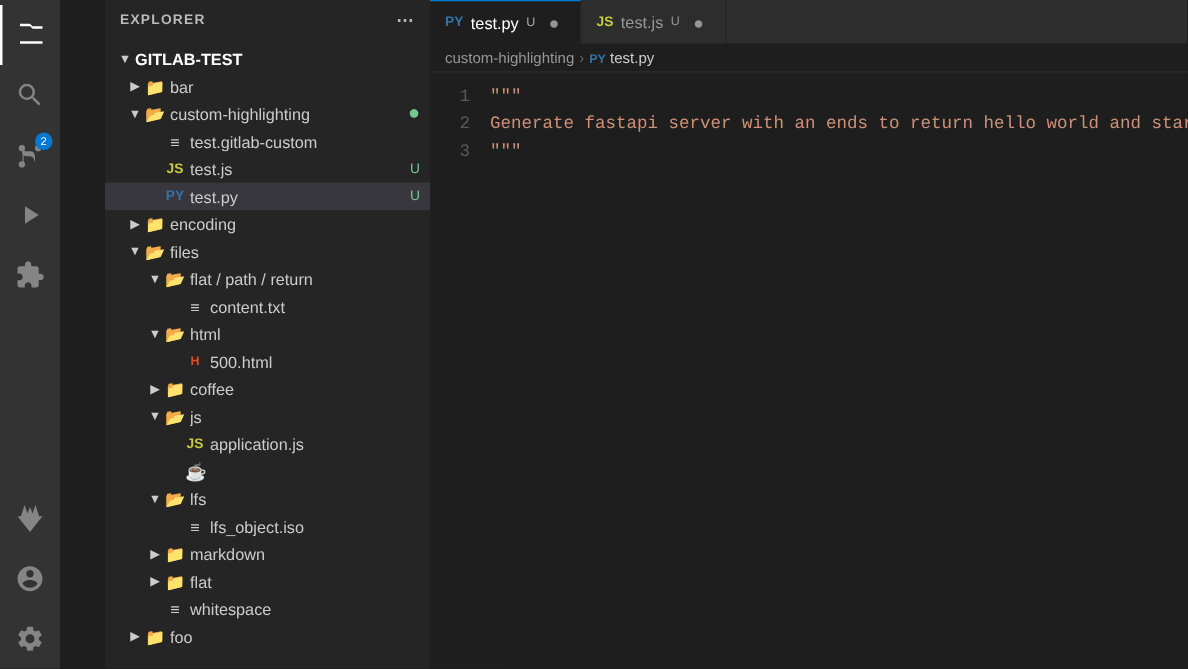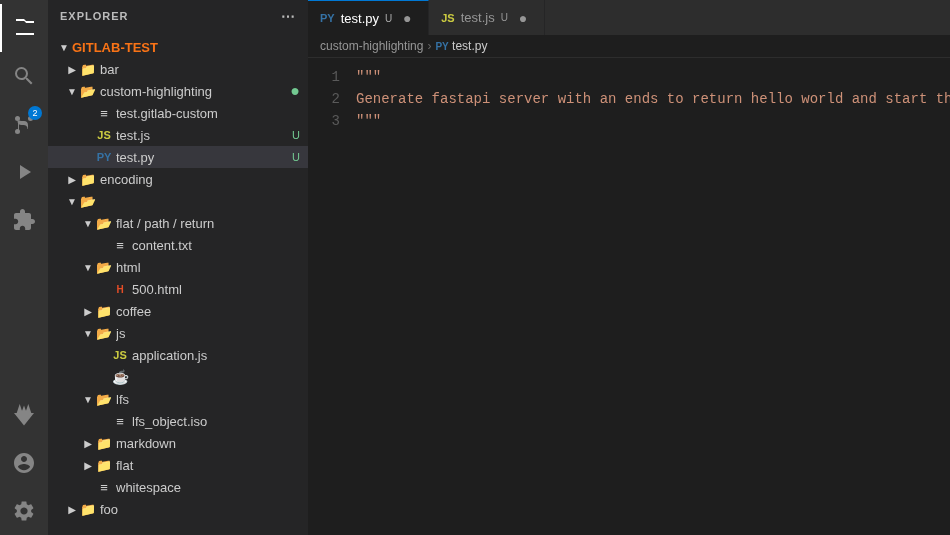--- a/index.html
+++ b/index.html
@@ -55,20 +55,21 @@
     }
 
     
     .sidebar {
       width: 260px;
       background: #252526;
       flex-shrink: 0;
       display: flex;
       flex-direction: column;
       overflow: hidden;
+      margin-left: 36px;
     }
     .sidebar-header {
       display: flex;
       align-items: center;
       justify-content: space-between;
       padding: 8px 12px;
       color: #bbbbbb;
       font-size: 11px;
       font-weight: 700;
       letter-spacing: 1px;
@@ -125,21 +126,21 @@
       overflow: hidden;
       text-overflow: ellipsis;
     }
     .tree-badge {
       margin-right: 8px;
       font-size: 11px;
     }
     .badge-u { color: #73c991; }
     .badge-dot { color: #73c991; font-size: 16px; }
     .root-label {
-      color: #f97316;
+      color: #ffffff;
       font-weight: 600;
     }
 
     
     .icon-js { color: #cbcb41; }
     .icon-py { color: #3572A5; }
     .icon-html { color: #e44d26; }
     .icon-txt { color: #cccccc; }
 
     
@@ -332,20 +333,21 @@
         <span class="tree-indent" style="width:16px;"></span>
         <span class="tree-chevron">▶</span>
         <span class="tree-icon" style="color:#dcb67a;">📁</span>
         <span class="tree-label">encoding</span>
       </div>
 
       <div class="tree-item">
         <span class="tree-indent" style="width:16px;"></span>
         <span class="tree-chevron">▼</span>
         <span class="tree-icon" style="color:#dcb67a;">📂</span>
+        <span class="tree-label">files</span>
       </div>
 
       <div class="tree-item">
         <span class="tree-indent" style="width:32px;"></span>
         <span class="tree-chevron">▼</span>
         <span class="tree-icon" style="color:#dcb67a;">📂</span>
         <span class="tree-label">flat / path / return</span>
       </div>
 
       <div class="tree-item">

